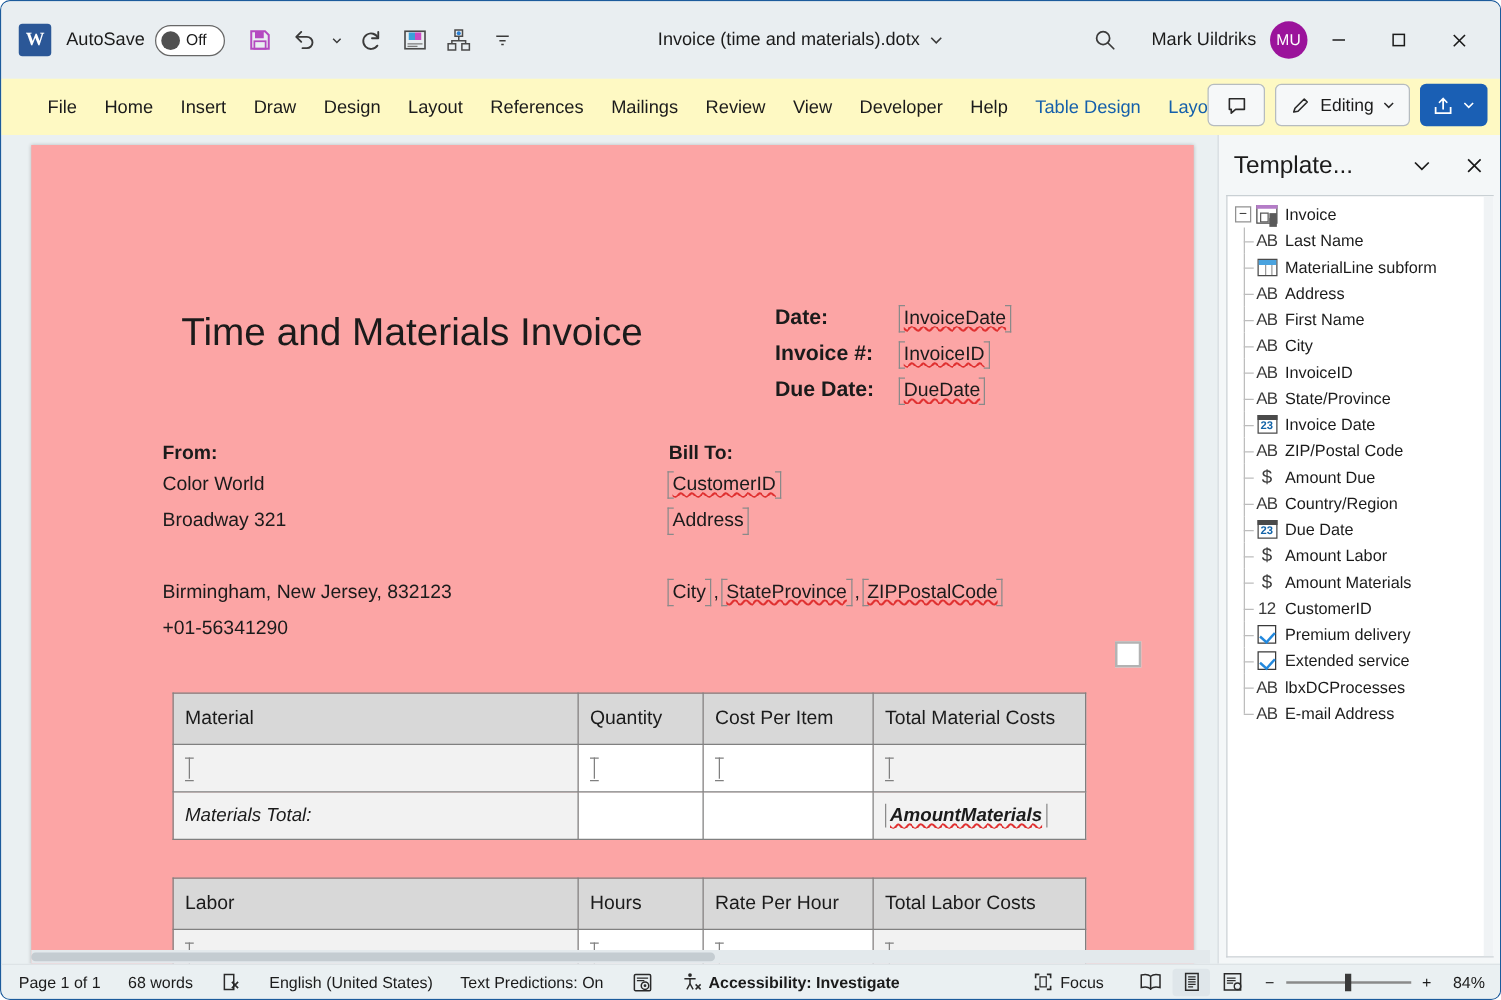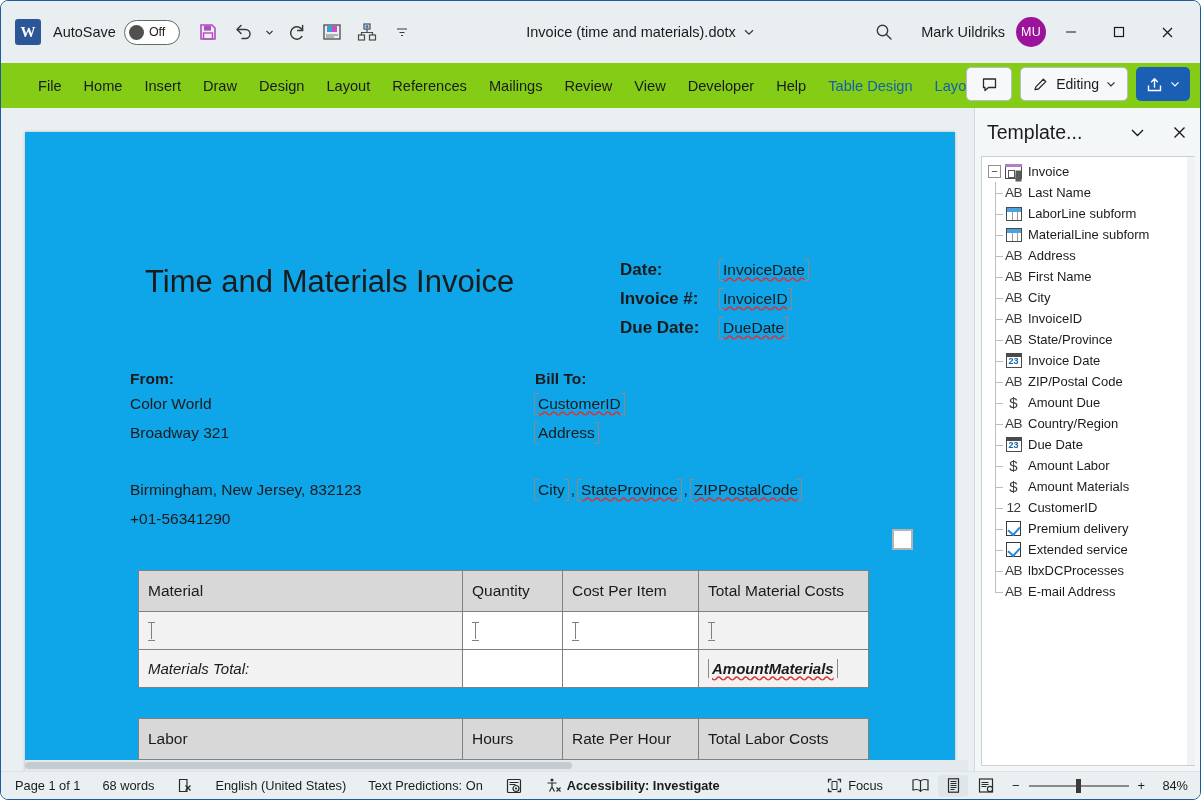--- a/index.html
+++ b/index.html
@@ -56,21 +56,21 @@
     color: #fff; font-size: 12.5px; display: flex; align-items: center;
     justify-content: center; letter-spacing: .3px;
   }
   .wbtn {
     width: 46px; height: 40px; display: flex; align-items: center; justify-content: center;
   }
 
   
   .ribbon {
     height: 45px; display: flex; align-items: center;
-    padding-left: 26px; background: #84cc16; position: relative;
+    padding-left: 26px; background: #fef9c3; position: relative;
   }
   .tab {
     font-size: 14.6px; color: #1b1b1b; padding: 5px 11px;
     border-radius: 4px; white-space: nowrap;
   }
   .tab.contextual { color: #1560ab; }
   .ribbon-right {
     position: absolute; right: 10px; top: 4px;
     display: flex; align-items: center; gap: 8px;
   }
@@ -86,22 +86,22 @@
     padding: 0 10px; color: #fff;
   }
 
   
   .body-area {
     position: absolute; top: 107px; left: 0; right: 0; bottom: 28px;
     display: flex; background: #eaf0f2;
   }
   .doc-region { flex: 1 1 auto; position: relative; overflow: hidden; padding: 0 0 0 0; }
   .page {
-    position: absolute; left: 24px; top: 24px; width: 930px; height: 660px;
-    background: #0ea5e9; box-shadow: 0 0 3px rgba(0,0,0,.22);
+    position: absolute; left: 24px; top: 8px; width: 930px; height: 660px;
+    background: #fca5a5; box-shadow: 0 0 3px rgba(0,0,0,.22);
   }
 
   
   .doc-title-main {
     position: absolute; left: 120px; top: 132px;
     font-size: 31px; color: #1b1b1b; white-space: nowrap;
     font-family: "Liberation Sans", sans-serif;
   }
   .meta { position: absolute; left: 595px; top: 128px; }
   .meta-row { display: flex; align-items: baseline; height: 29px; }
@@ -552,28 +552,20 @@
                 <span class="ic-ab">AB</span>
               </div>
               <span>Last Name</span>
             </div>
             <div class="trow child">
               <div class="vline"></div>
               <div class="branch"></div>
               <div class="ticon">
                 <span class="ic-grid"></span>
               </div>
-              <span>LaborLine subform</span>
-            </div>
-            <div class="trow child">
-              <div class="vline"></div>
-              <div class="branch"></div>
-              <div class="ticon">
-                <span class="ic-grid"></span>
-              </div>
               <span>MaterialLine subform</span>
             </div>
             <div class="trow child">
               <div class="vline"></div>
               <div class="branch"></div>
               <div class="ticon">
                 <span class="ic-ab">AB</span>
               </div>
               <span>Address</span>
             </div>

